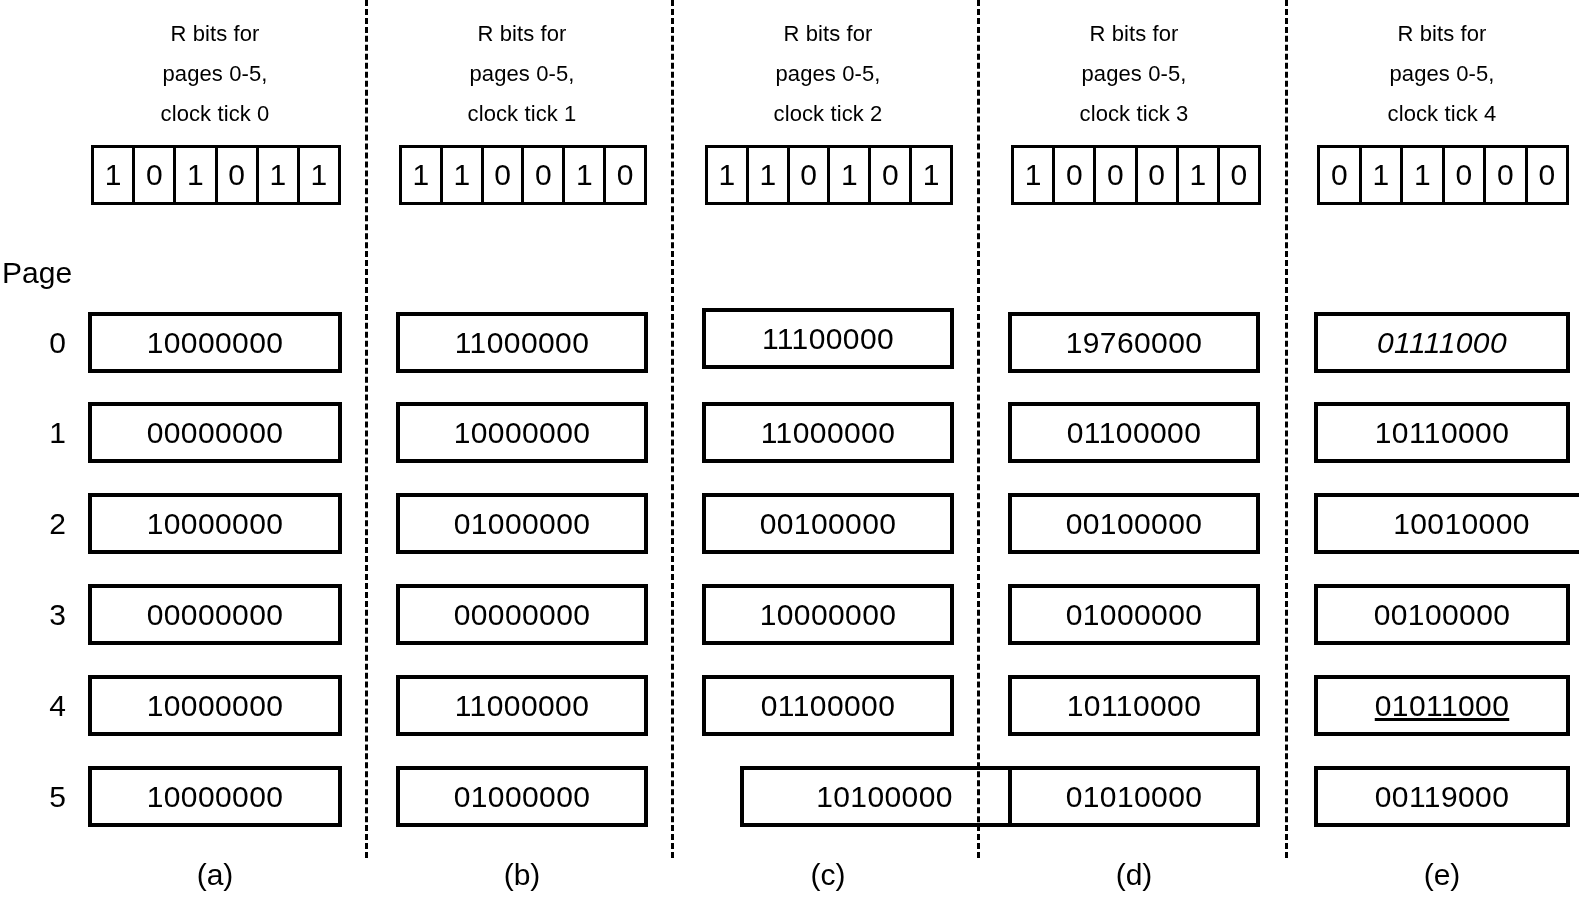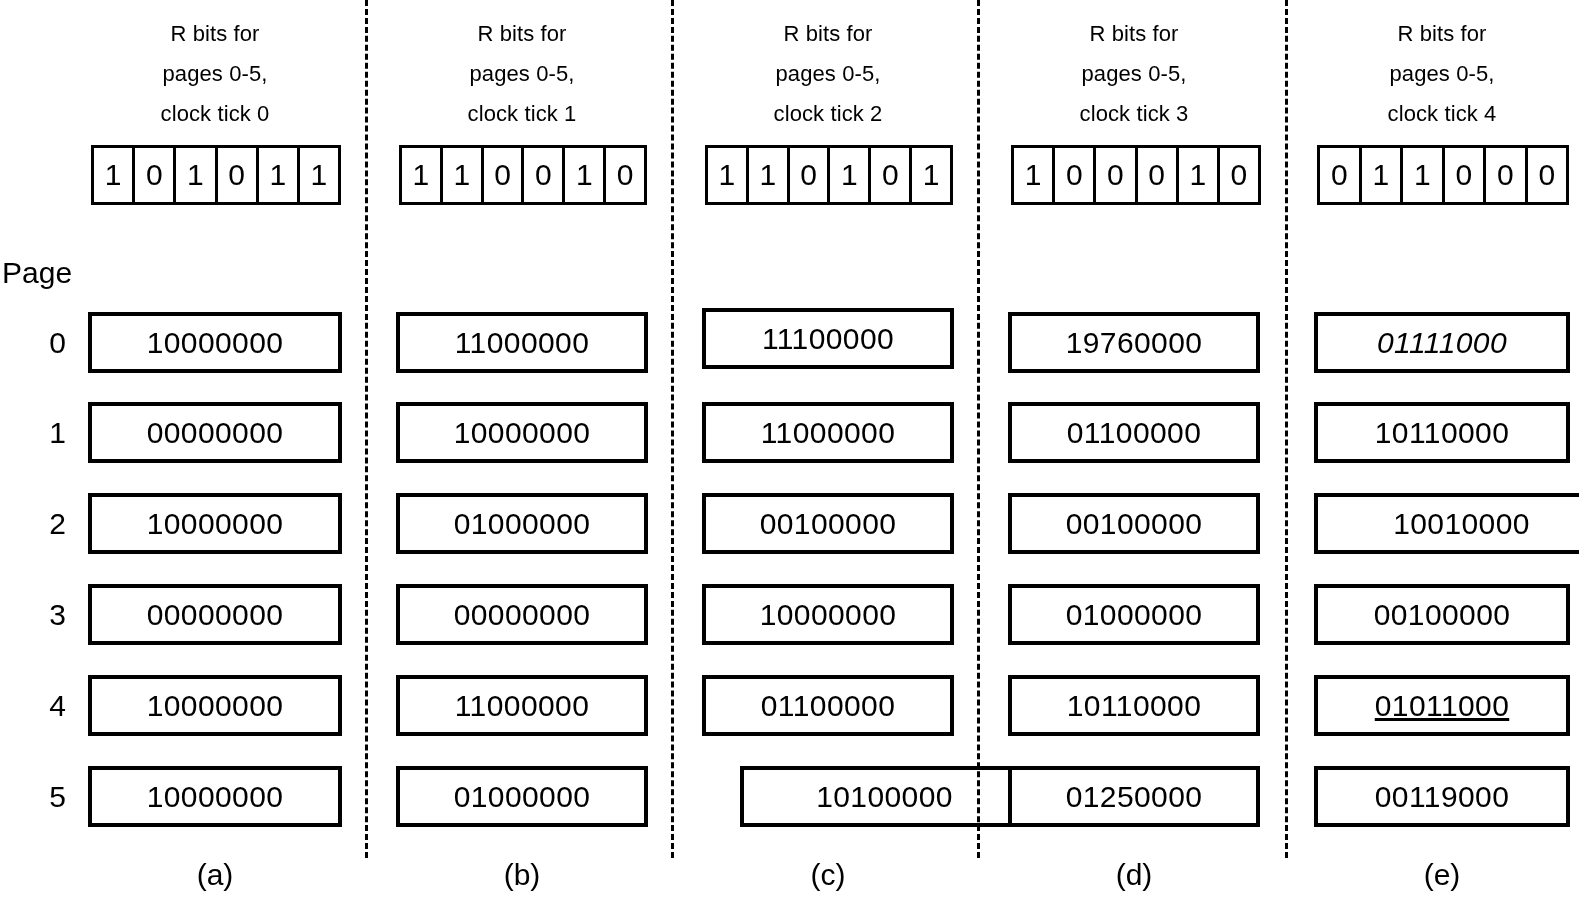--- a/index.html
+++ b/index.html
@@ -173,21 +173,21 @@
       <div class="column" style="left: 1008px; width: 252px;">
         <div class="col-heading">R bits for
 pages 0-5,
 clock tick 3</div>
         <div class="subcaption">(d)</div>
         <div class="counter-box" style="top: 312px; left: 0px; width: 252px;">19760000</div>
         <div class="counter-box" style="top: 402px; left: 0px; width: 252px;">01100000</div>
         <div class="counter-box" style="top: 493px; left: 0px; width: 252px;">00100000</div>
         <div class="counter-box" style="top: 584px; left: 0px; width: 252px;">01000000</div>
         <div class="counter-box" style="top: 675px; left: 0px; width: 252px;">10110000</div>
-        <div class="counter-box" style="top: 766px; left: 0px; width: 252px;">01250000</div>
+        <div class="counter-box" style="top: 766px; left: 0px; width: 252px;">01010000</div>
       </div>
       <div class="column" style="left: 1314px; width: 256px;">
         <div class="col-heading">R bits for
 pages 0-5,
 clock tick 4</div>
         <div class="subcaption">(e)</div>
         <div class="counter-box" style="top: 312px; left: 0px; width: 256px; font-style: italic;">01111000</div>
         <div class="counter-box" style="top: 402px; left: 0px; width: 256px;">10110000</div>
         <div class="counter-box" style="top: 493px; left: 0px; width: 295px;">10010000</div>
         <div class="counter-box" style="top: 584px; left: 0px; width: 256px;">00100000</div>

